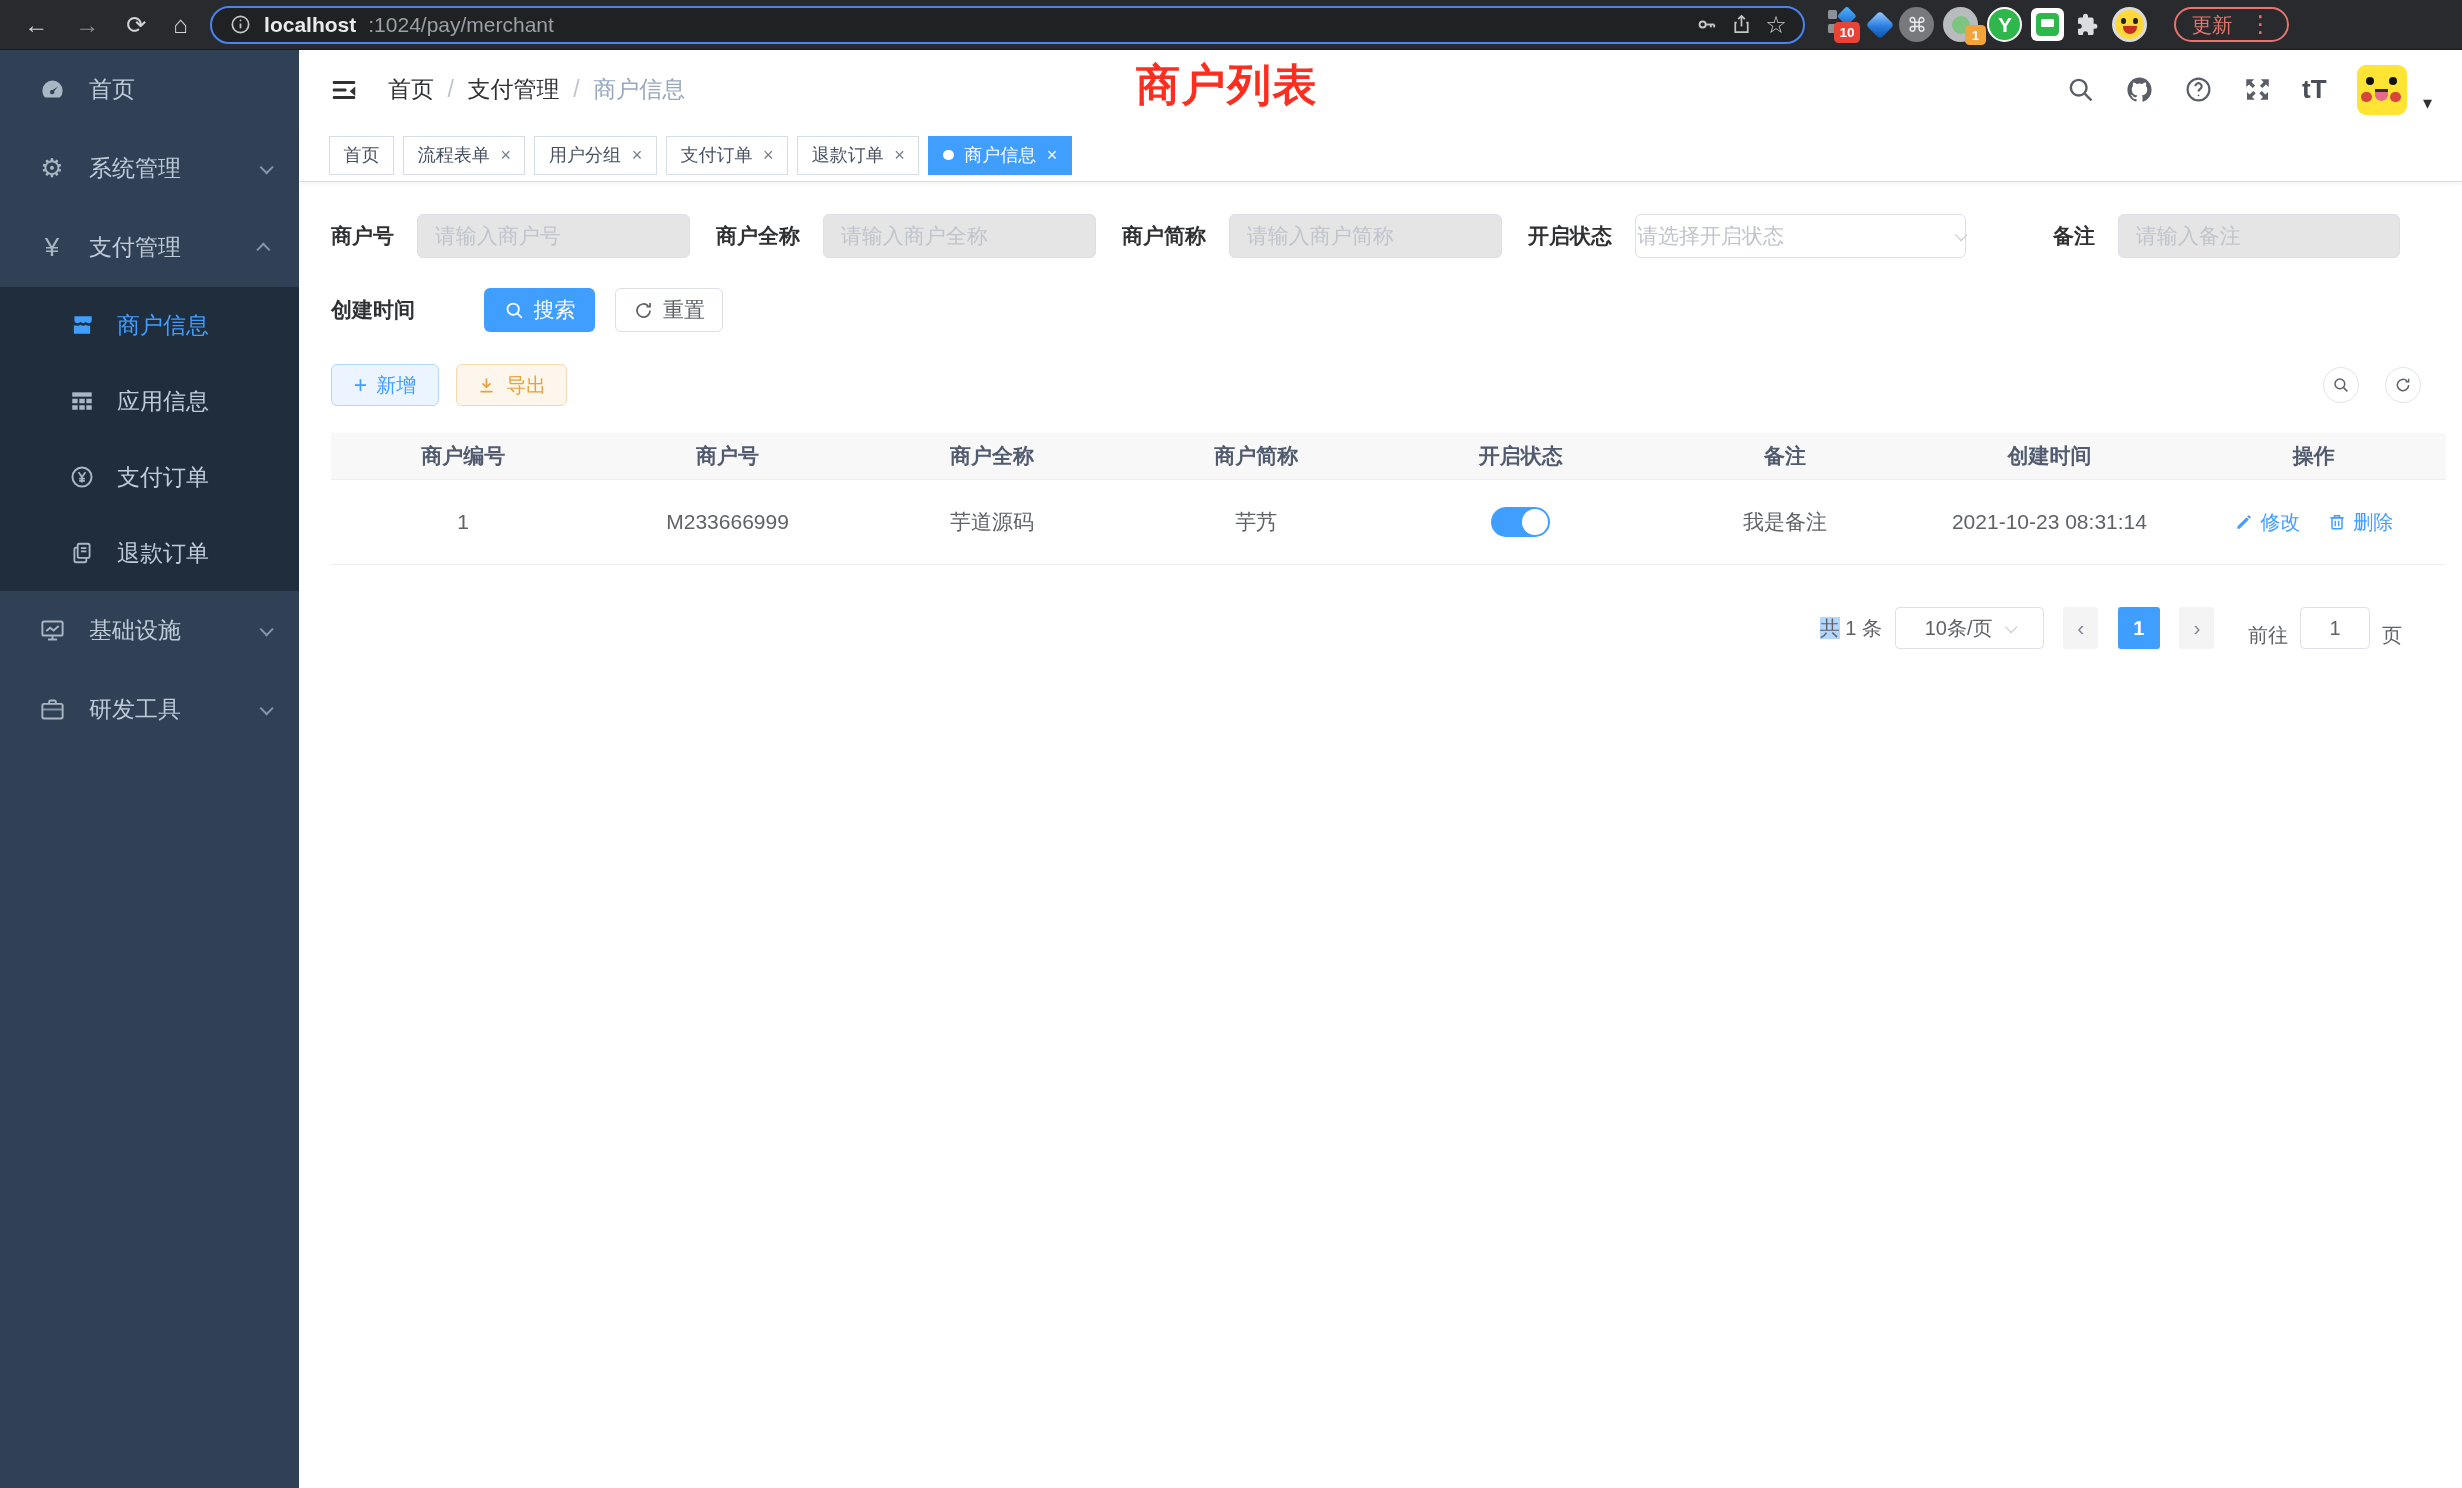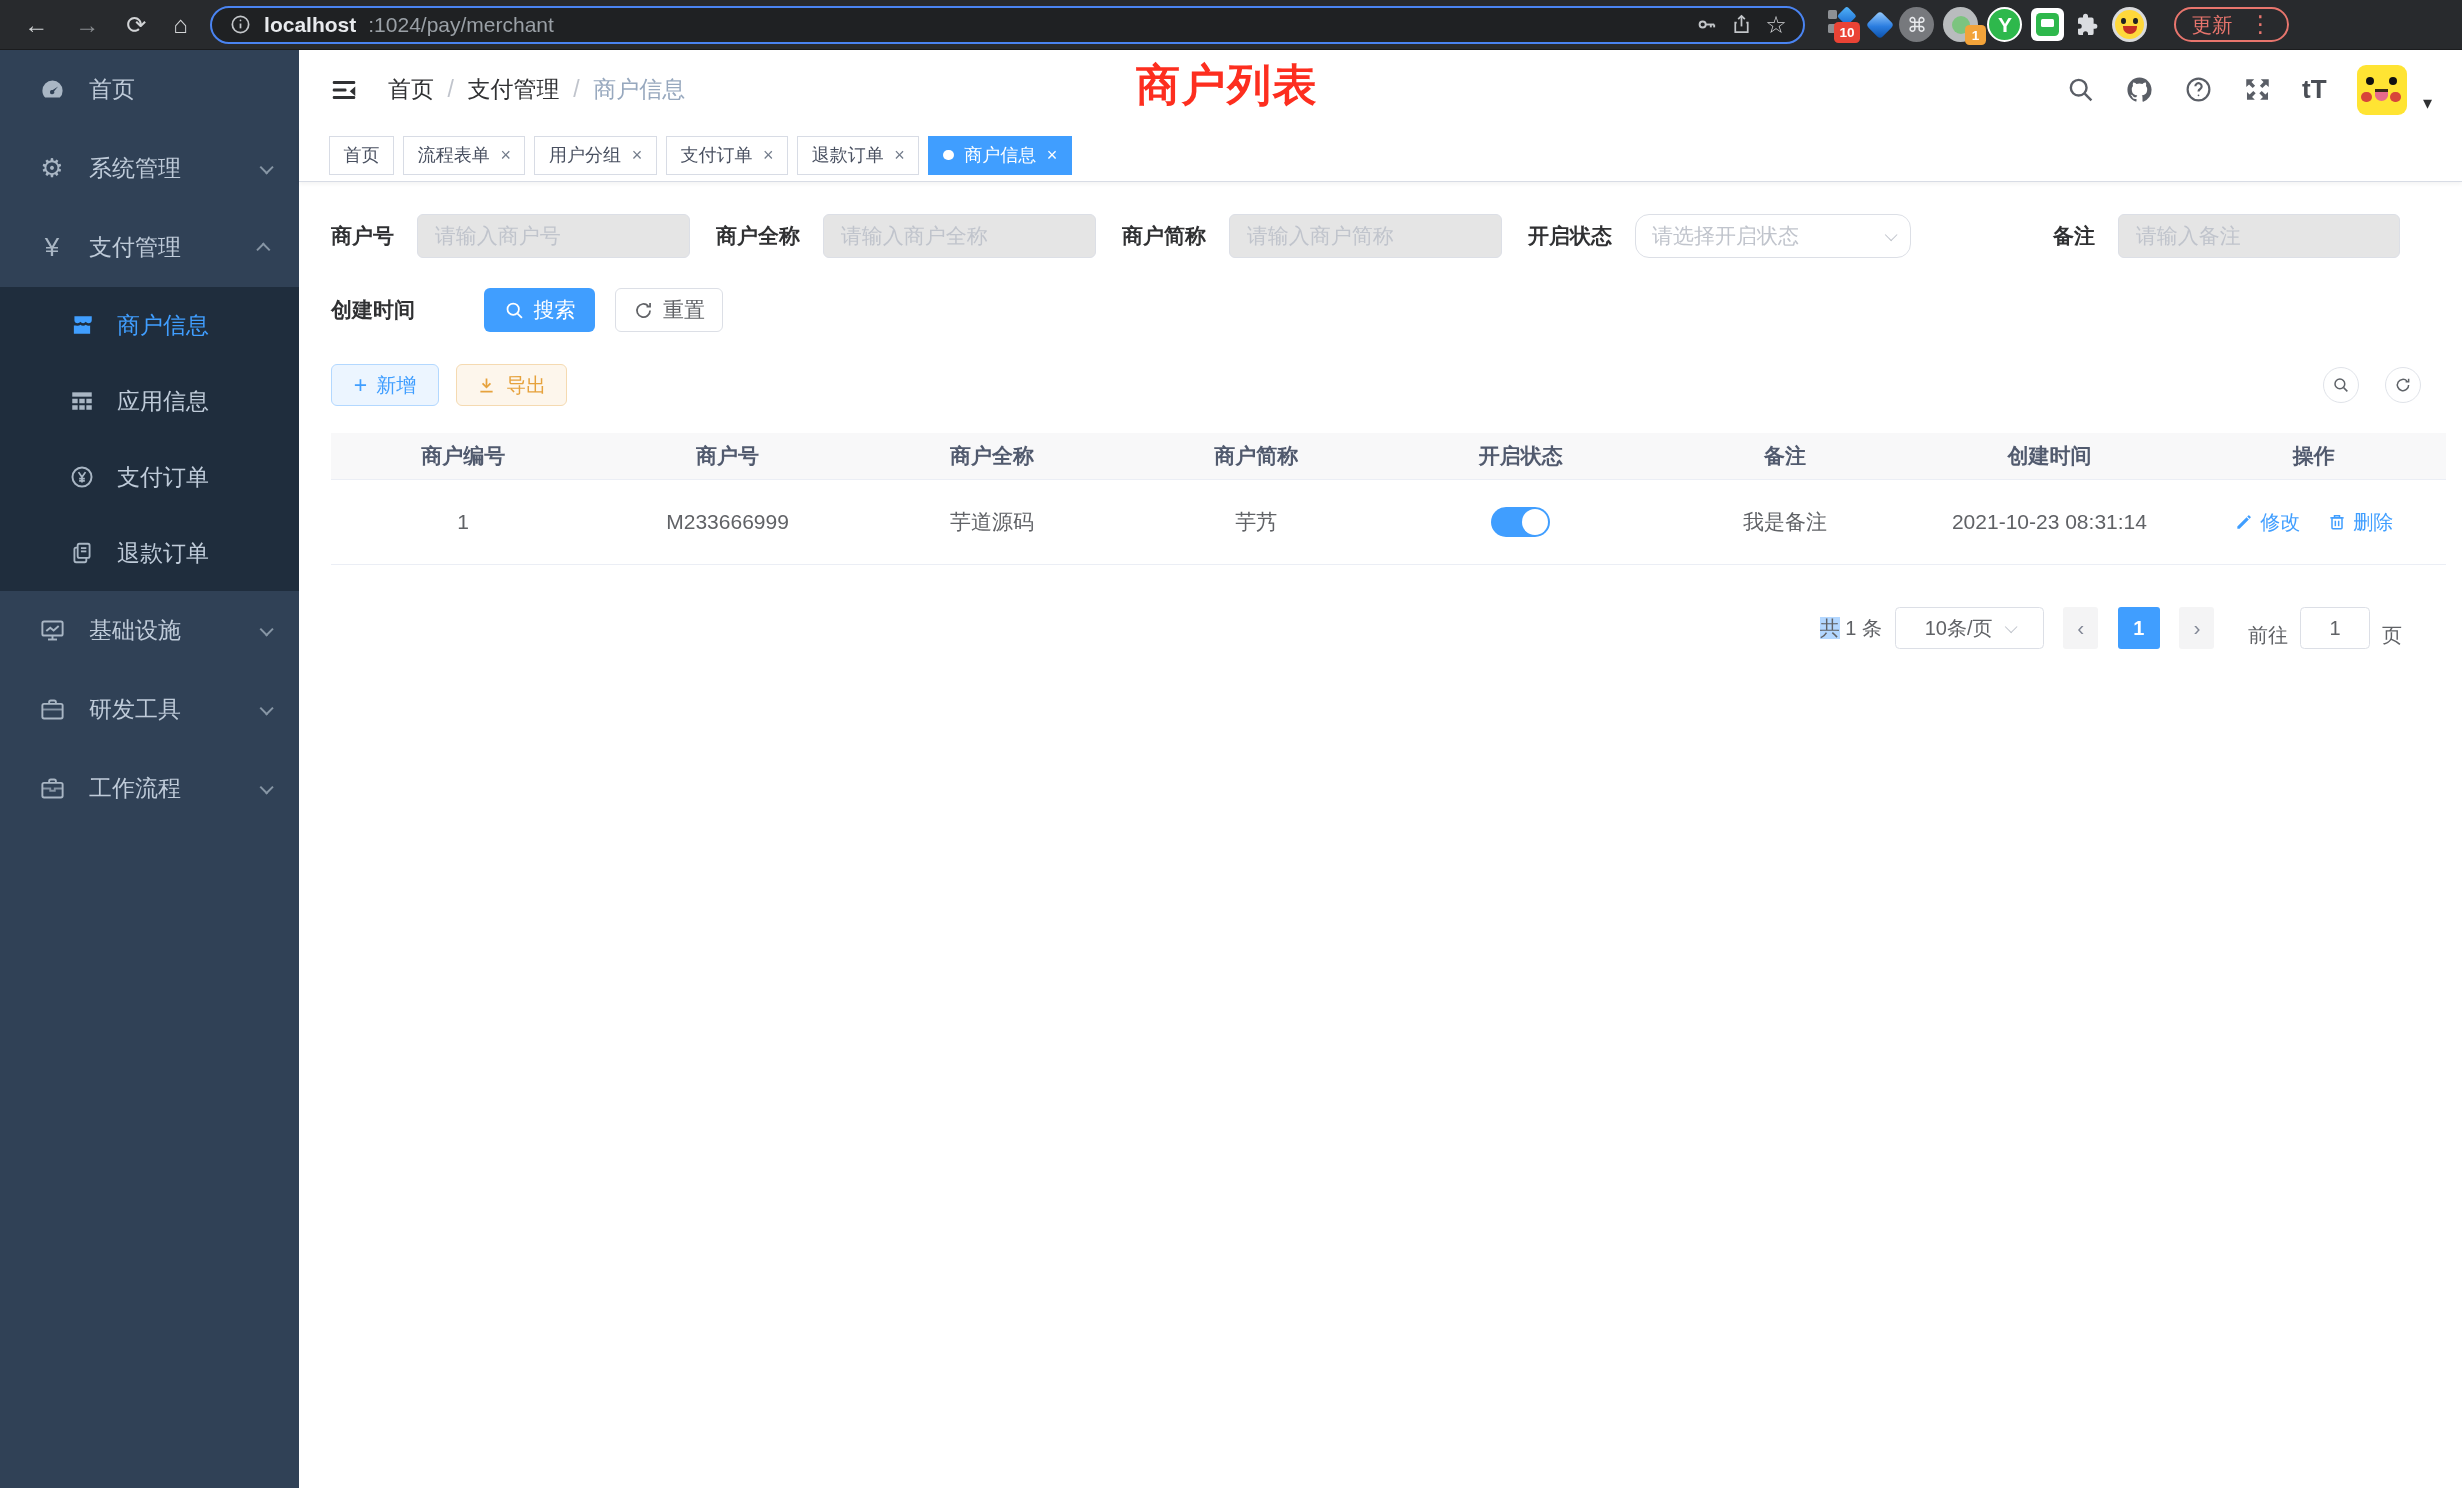--- a/index.html
+++ b/index.html
@@ -107,22 +107,22 @@
   .tab .dot { width:10.6px; height:10.6px; border-radius:50%; background:#fff; }
 
   
   .content { padding:32px 30px 0 32px; }
   .frow { display:flex; align-items:center; }
   .field { display:flex; align-items:center; margin-right:26px; }
   .field label { font-size:21px; font-weight:bold; color:#303133; margin-right:23px; white-space:nowrap; }
   .inp { height:44px; width:273px; border:1.5px solid #dcdfe6; border-radius:6px; background:#e5e5e5;
     font-size:21px; color:#606266; padding:0 16.7px; font-family:inherit; }
   .inp::placeholder { color:#c0c4cc; }
-  .sel-box { height:44px; width:276px; border:1.5px solid #dcdfe6; border-radius:14px; background:#fff;
-    display:flex; align-items:center; padding:0 16px; }
+  .sel-box { height:44px; width:331px; border:1.5px solid #dcdfe6; border-radius:6px; background:#fff;
+    display:flex; align-items:center; padding:0 1px; }
   .sel-box .ph { color:#c0c4cc; font-size:21px; flex:1; }
   .sel-chev { width:9px; height:9px; border-right:1.5px solid #c0c4cc; border-bottom:1.5px solid #c0c4cc; transform:rotate(45deg) translateY(-2.3px); }
   .field.last { margin-left:auto; margin-right:32px; }
   .frow2 { margin-top:30px; }
   .daterange { height:44px; width:365px; border:1.5px solid #dcdfe6; border-radius:6px;
     display:flex; align-items:center; padding:0 15px; gap:6px; color:#c0c4cc; font-size:21px; }
   .daterange .cal { color:#c0c4cc; } .daterange .cal svg { width:23px; height:23px; }
   .daterange .dph { flex:1; text-align:center; }
   .daterange .dsep { color:#a8abb2; }
   .btn { height:44px; border-radius:6px; font-size:21px; display:inline-flex; align-items:center; justify-content:center; gap:9px; border:1.5px solid transparent; }
@@ -314,31 +314,20 @@
         <svg viewBox="0 0 24 24" fill="none" stroke="currentColor" stroke-width="1.7">
             <rect x="3" y="7" width="18" height="13" rx="1.5"></rect>
             <path d="M9 7V5.5A1.5 1.5 0 0 1 10.5 4h3A1.5 1.5 0 0 1 15 5.5V7"></path>
             <line x1="3" y1="12" x2="21" y2="12" opacity=".7"></line>
           </svg>
       </span>
       <span class="lbl">研发工具</span>
       <span class="chev down"></span>
     </div>
 
-    <div class="m-item">
-      <span class="ic">
-        <svg viewBox="0 0 24 24" fill="none" stroke="currentColor" stroke-width="1.7">
-            <rect x="3" y="7" width="18" height="13" rx="1.5"></rect>
-            <path d="M9 7V5.5A1.5 1.5 0 0 1 10.5 4h3A1.5 1.5 0 0 1 15 5.5V7"></path>
-            <path d="M3 12h7v2h4v-2h7" opacity=".7"></path>
-          </svg>
-      </span>
-      <span class="lbl">工作流程</span>
-      <span class="chev down"></span>
-    </div>
   </aside>
 
   <div class="main">
 
     <div class="navbar">
       <span class="hamburger">
         <svg viewBox="0 0 24 24" fill="currentColor">
             <rect x="3" y="4.8" width="18" height="2.4" rx="1"></rect>
             <rect x="3" y="10.8" width="11" height="2.4" rx="1"></rect>
             <rect x="3" y="16.8" width="18" height="2.4" rx="1"></rect>

